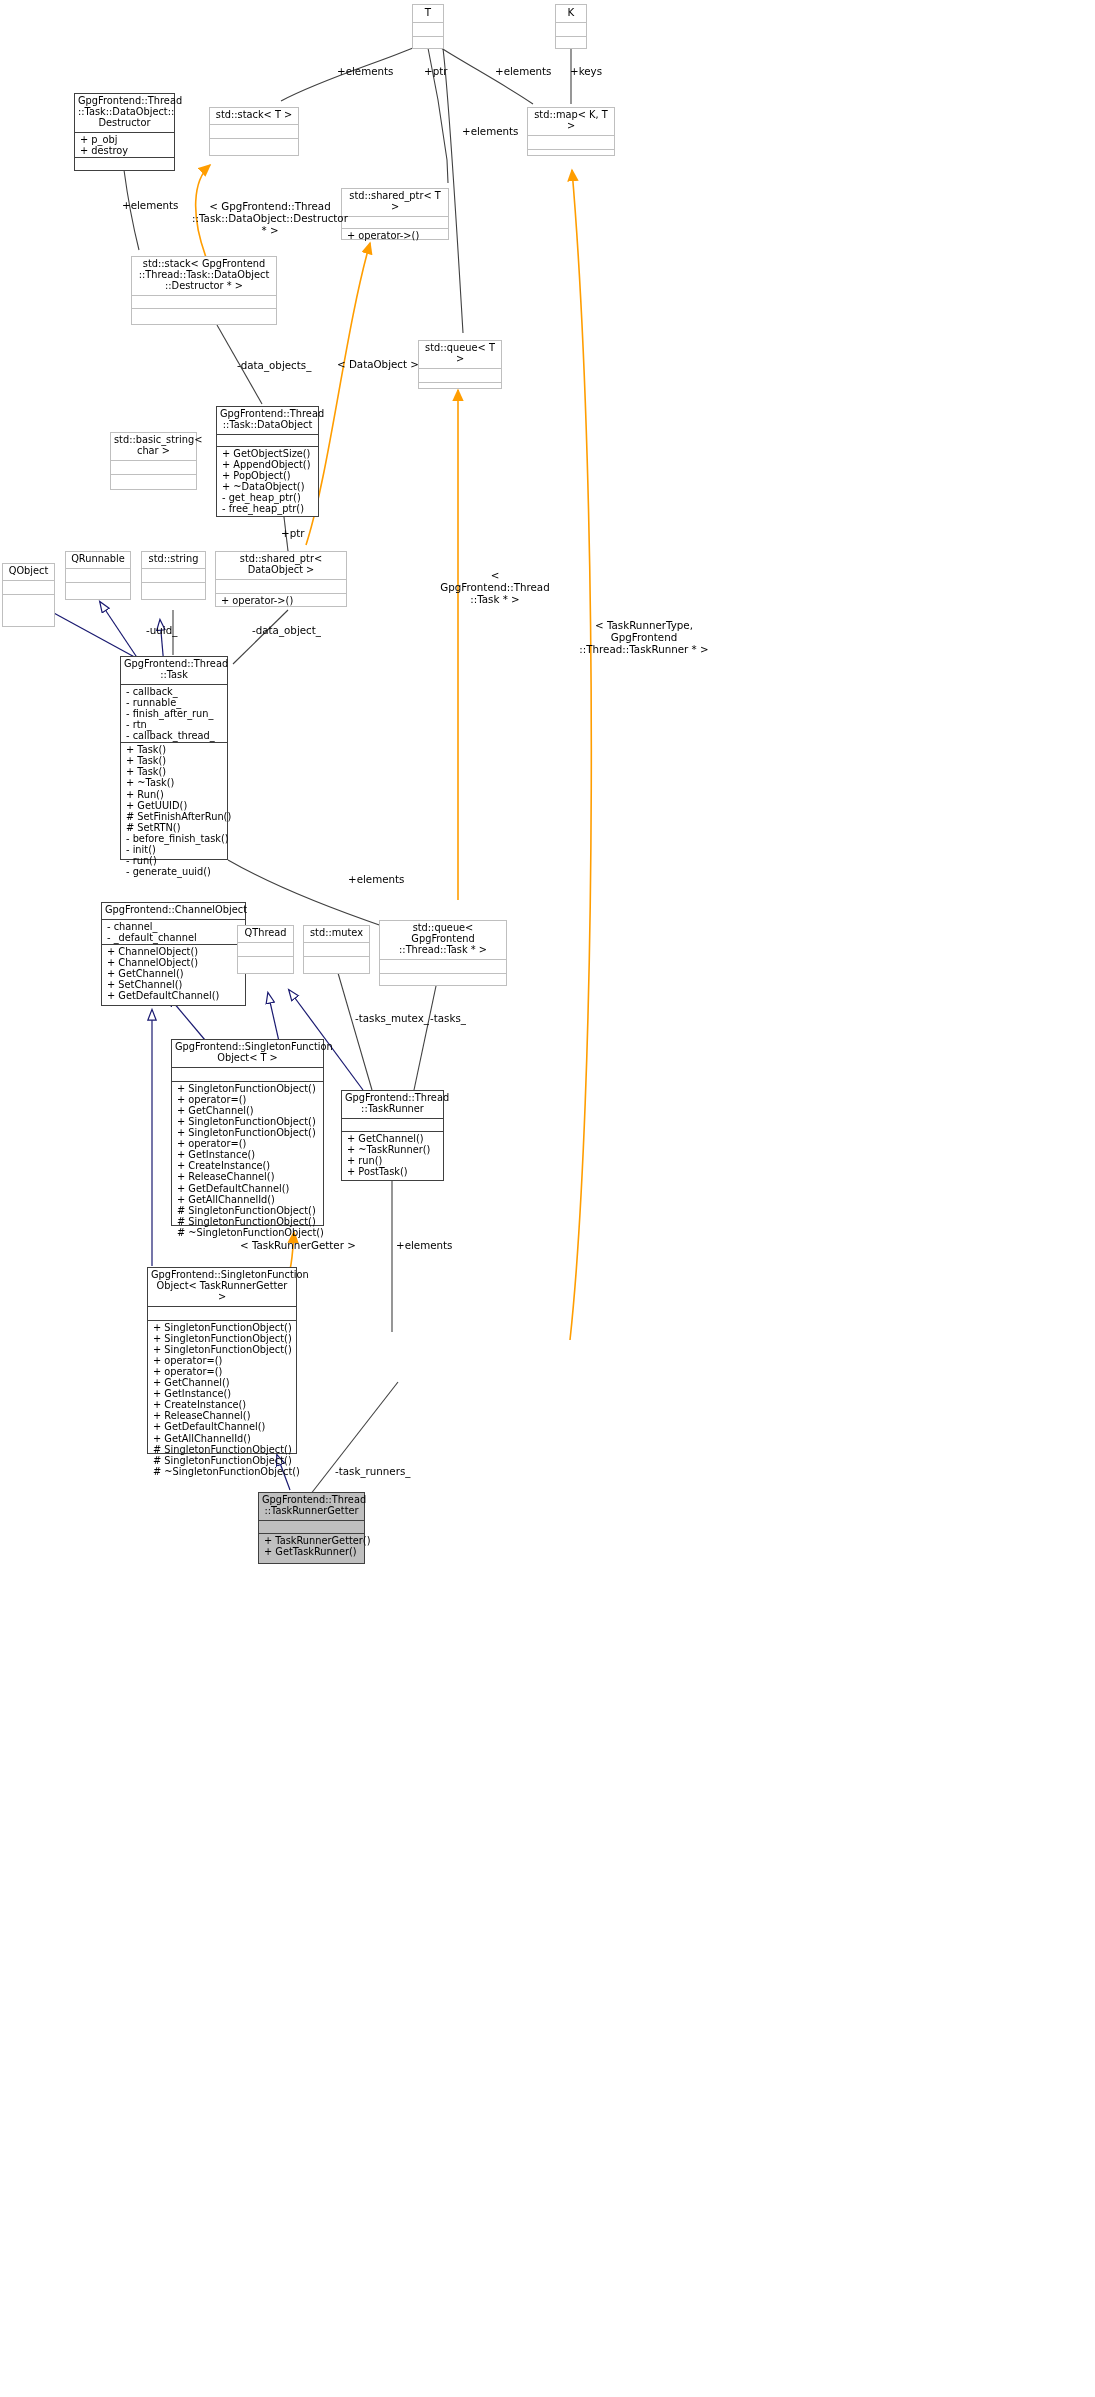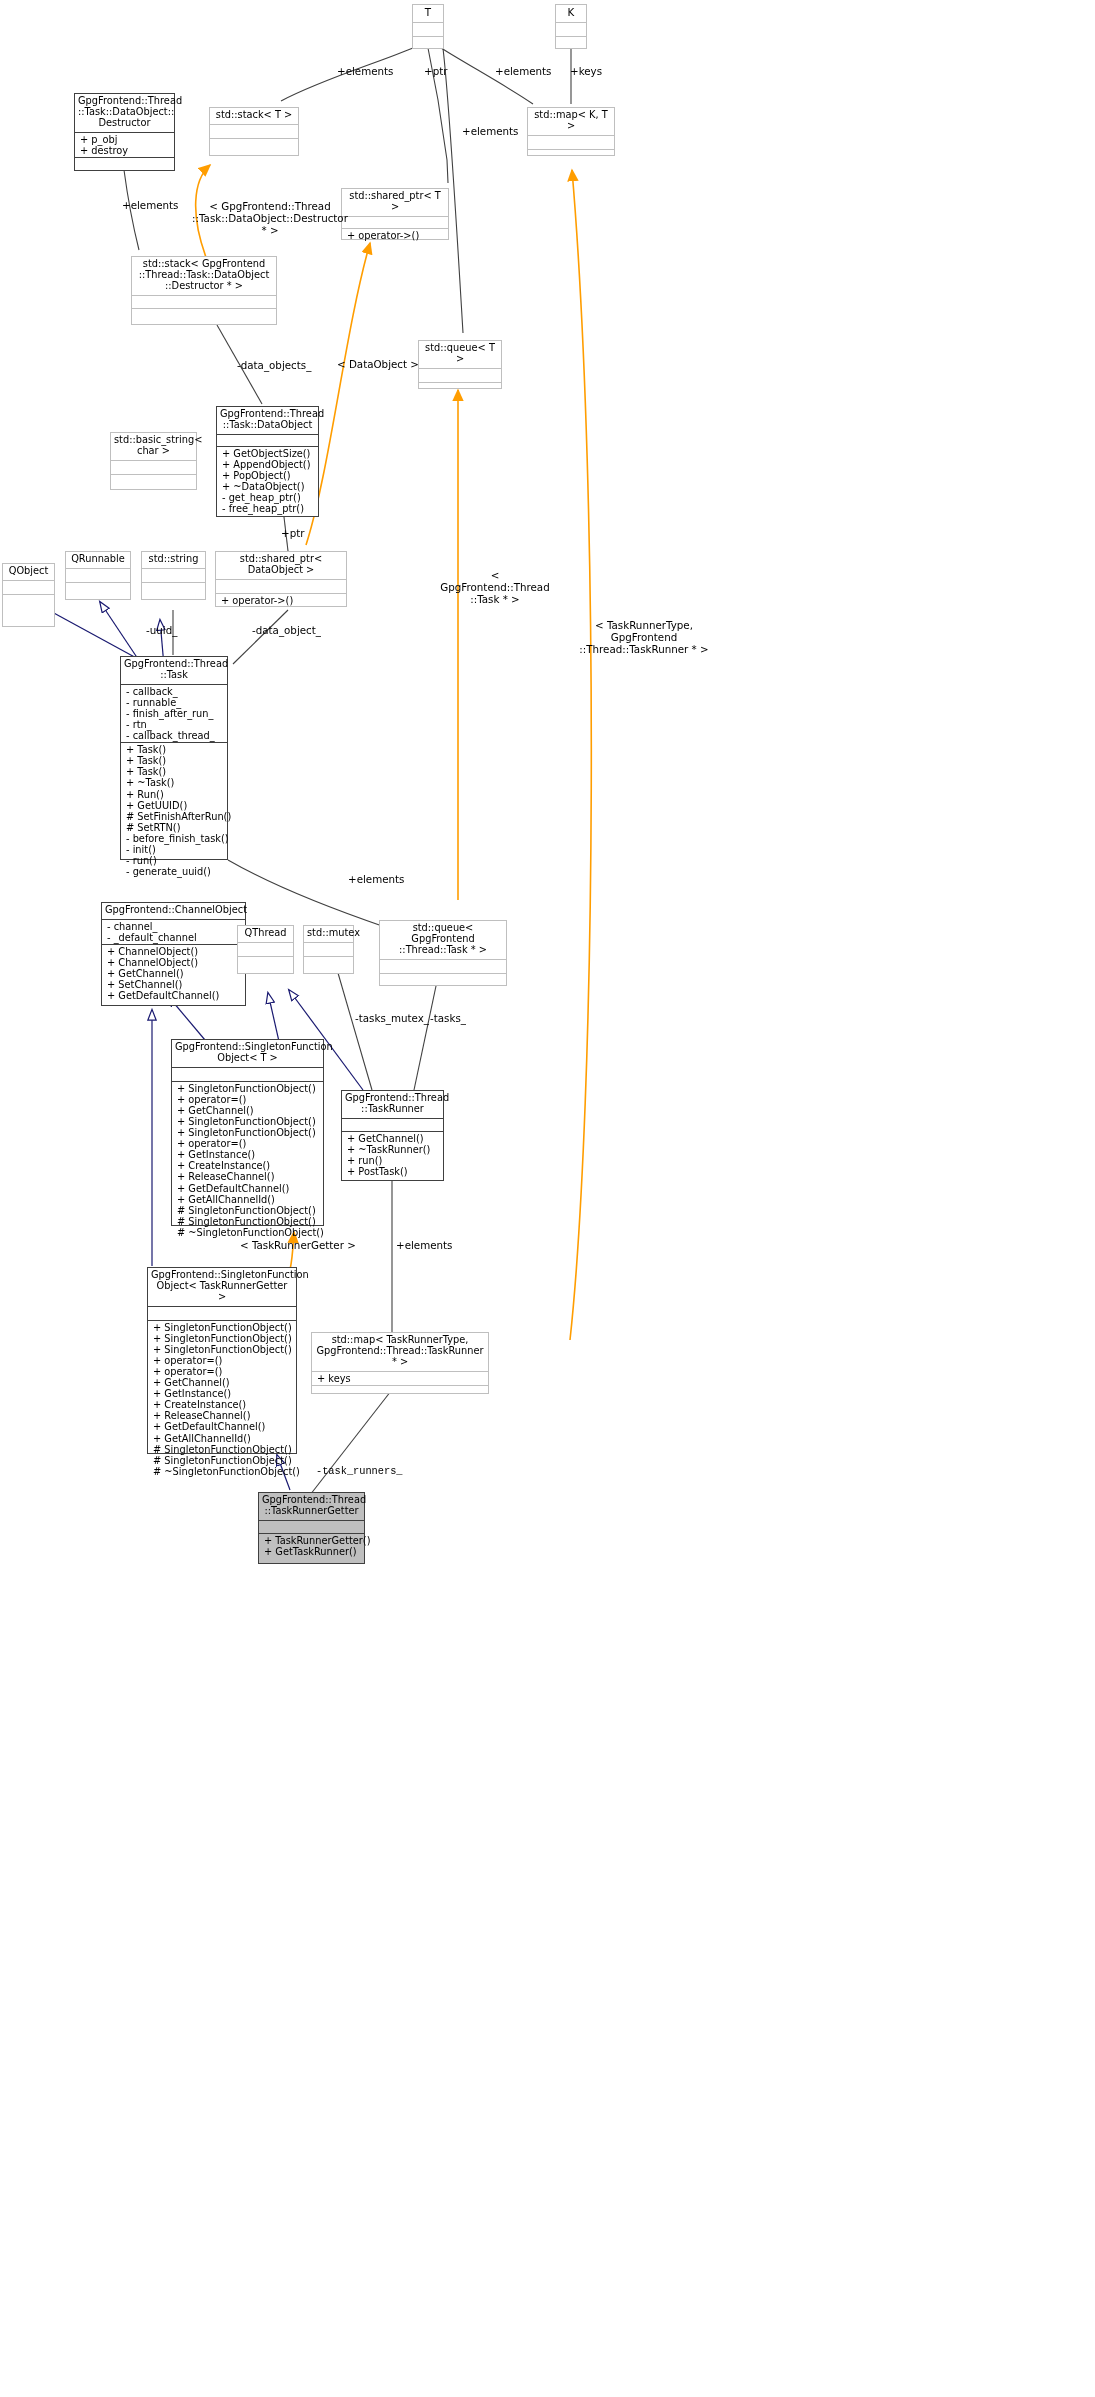--- a/index.html
+++ b/index.html
@@ -238,21 +238,21 @@
       <div class="mem f9">+ GetDefaultChannel()</div>
     </div>
   </div>
 
   <div class="node lite" style="left:237px;top:925px;width:57px;height:49px;">
     <div class="sec title f9">QThread</div>
     <div class="sec" style="height:14px;"></div>
     <div class="sec" style="height:14px;"></div>
   </div>
 
-  <div class="node lite" style="left:303px;top:925px;width:51px;height:49px;">
+  <div class="node lite" style="left:303px;top:925px;width:67px;height:49px;">
     <div class="sec title f9">std::mutex</div>
     <div class="sec" style="height:14px;"></div>
     <div class="sec" style="height:14px;"></div>
   </div>
 
   <div class="node lite" style="left:379px;top:920px;width:128px;height:66px;">
     <div class="sec title f9" style="white-space:pre-line;">std::queue&lt; GpgFrontend
 ::Thread::Task * &gt;</div>
     <div class="sec" style="height:14px;"></div>
     <div class="sec" style="height:14px;"></div>
@@ -307,28 +307,20 @@
       <div class="mem f9">+ CreateInstance()</div>
       <div class="mem f9">+ ReleaseChannel()</div>
       <div class="mem f9">+ GetDefaultChannel()</div>
       <div class="mem f9">+ GetAllChannelId()</div>
       <div class="mem f9"># SingletonFunctionObject()</div>
       <div class="mem f9"># SingletonFunctionObject()</div>
       <div class="mem f9"># ~SingletonFunctionObject()</div>
     </div>
   </div>
 
-  <div class="node lite" style="left:311px;top:1332px;width:178px;height:62px;">
-    <div class="sec title f9" style="white-space:pre-line;">std::map&lt; TaskRunnerType,
-GpgFrontend::Thread::TaskRunner * &gt;</div>
-    <div class="sec">
-      <div class="mem f9">+ keys</div>
-    </div>
-    <div class="sec" style="height:13px;"></div>
-  </div>
 
   <div class="node sel" style="left:258px;top:1492px;width:107px;height:72px;">
     <div class="sec title f9" style="white-space:pre-line;">GpgFrontend::Thread
 ::TaskRunnerGetter</div>
     <div class="sec" style="height:13px;"></div>
     <div class="sec">
       <div class="mem f9">+ TaskRunnerGetter()</div>
       <div class="mem f9">+ GetTaskRunner()</div>
     </div>
   </div>
@@ -348,15 +340,15 @@
   <div class="elabel" style="left:252px;top:625px;">-data_object_</div>
   <div class="elabel" style="left:348px;top:874px;">+elements</div>
   <div class="elabel ctr" style="left:440px;top:570px;width:110px;white-space:pre-line;">&lt; GpgFrontend::Thread
 ::Task * &gt;</div>
   <div class="elabel ctr" style="left:570px;top:620px;width:148px;white-space:pre-line;">&lt; TaskRunnerType, GpgFrontend
 ::Thread::TaskRunner * &gt;</div>
   <div class="elabel" style="left:355px;top:1013px;">-tasks_mutex_</div>
   <div class="elabel" style="left:430px;top:1013px;">-tasks_</div>
   <div class="elabel" style="left:240px;top:1240px;">&lt; TaskRunnerGetter &gt;</div>
   <div class="elabel" style="left:396px;top:1240px;">+elements</div>
-  <div class="elabel" style="left:316px;top:1466px;font-family:Liberation Mono, monospace;">-task_runners_</div>
+  <div class="elabel" style="left:335px;top:1466px;">-task_runners_</div>
 
 </div>
 
 </body></html>

